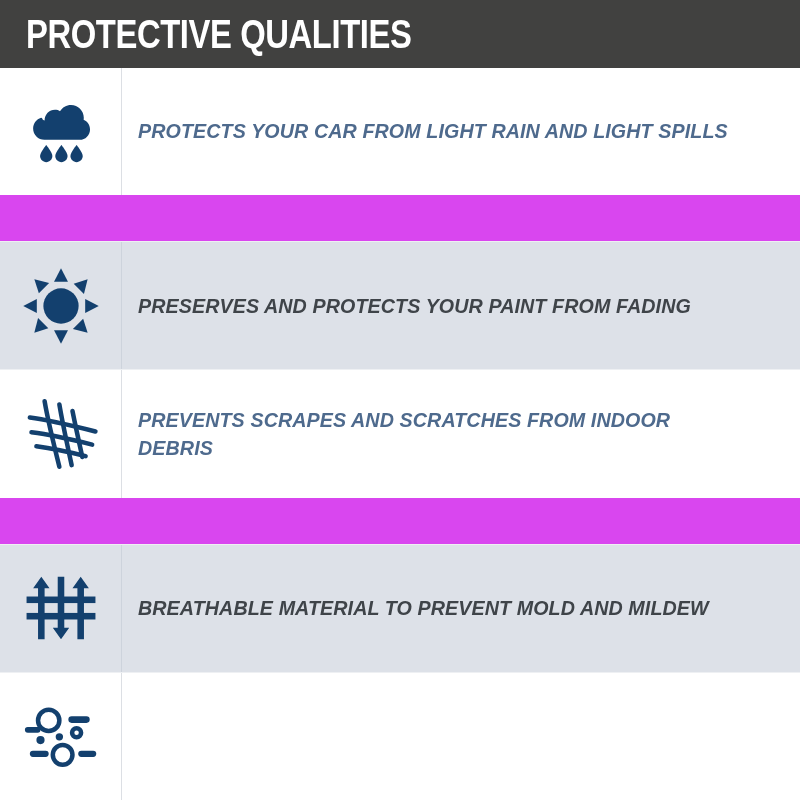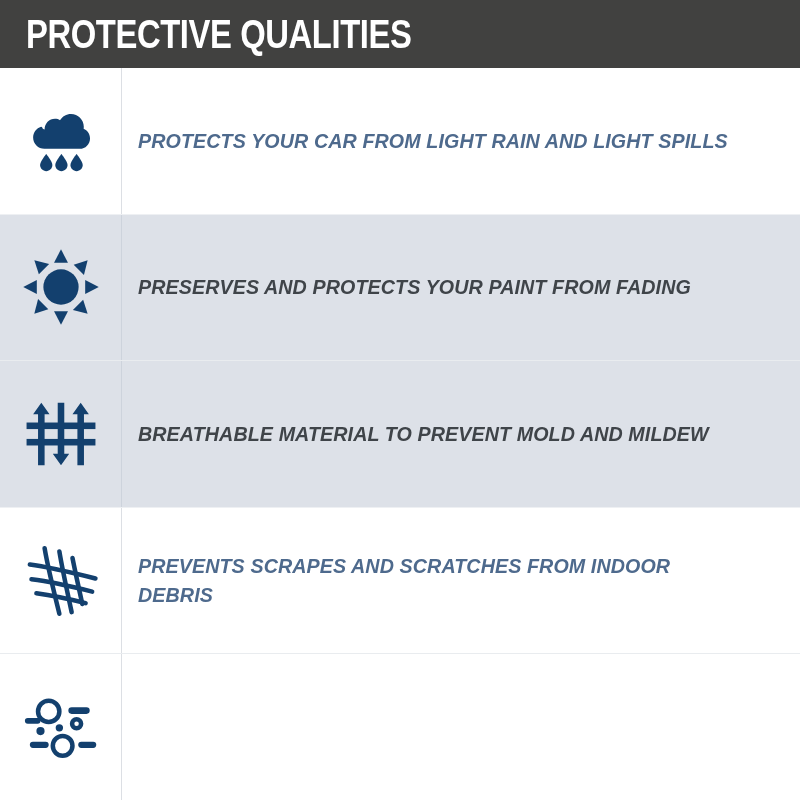--- a/index.html
+++ b/index.html
@@ -37,21 +37,21 @@
   
   .rows { flex:1 1 auto; display:flex; flex-direction:column; }
   .row {
     flex:1 1 0;
     display:flex;
     align-items:stretch;
     position:relative;
     min-height:0;
   }
   .row.shade-light { background:#ffffff; }
-  .row.shade-dark  { background:#dde1e8; }
+  .row.shade-dark  { background:#dde1e8;margin-top:46px; }
   .row + .row { border-top:1px solid #e9ecef; }
   .row.shade-light + .row.shade-dark,
   .row.shade-dark + .row.shade-light { border-top:1px solid #eef0f3; }
 
   .icon-cell {
     flex:0 0 122px;
     display:flex; align-items:center; justify-content:center;
     border-right:1px solid #dcdfe4;
     position:relative;
   }
@@ -122,56 +122,56 @@
               <path d="M17.5 82.5 L22 64.5 L34.5 77 Z"></path>
             </g>
           </svg>
         </span>
       </div>
       <div class="text-cell">
         <div class="row-text tone-gray">PRESERVES AND PROTECTS YOUR PAINT FROM FADING</div>
       </div>
     </div>
 
-    <div class="row shade-dark">
-      <div class="icon-cell">
-        <span class="icon-wrap">
-          <svg viewBox="0 0 100 100">
-            <g fill="#13406e">
-              <rect x="8" y="36" width="84" height="8"></rect>
-              <rect x="8" y="56" width="84" height="8"></rect>
-              <path d="M26 12 L36 26 L30 26 L30 88 L22 88 L22 26 L16 26 Z"></path>
-              <path d="M50 88 L40 74 L46 74 L46 12 L54 12 L54 74 L60 74 Z"></path>
-              <path d="M74 12 L84 26 L78 26 L78 88 L70 88 L70 26 L64 26 Z"></path>
-            </g>
-          </svg>
-        </span>
-      </div>
-      <div class="text-cell">
-        <div class="row-text tone-gray">BREATHABLE MATERIAL TO PREVENT MOLD AND MILDEW</div>
-      </div>
-    </div>
-
     <div class="row shade-light">
       <div class="icon-cell">
         <span class="icon-wrap">
           <svg viewBox="0 0 100 100">
             <g fill="none" stroke="#13406e" stroke-width="5.5" stroke-linecap="round">
               <path d="M30 10 C34 34 40 58 48 90"></path>
               <path d="M48 14 C52 38 57 60 63 88"></path>
               <path d="M64 22 C68 42 72 60 76 78"></path>
               <path d="M12 30 C36 33 60 39 92 47"></path>
               <path d="M14 48 C38 51 60 56 88 63"></path>
               <path d="M20 65 C42 68 60 72 80 77"></path>
             </g>
           </svg>
         </span>
       </div>
       <div class="text-cell">
         <div class="row-text tone-blue">PREVENTS SCRAPES AND SCRATCHES FROM INDOOR DEBRIS</div>
+      </div>
+    </div>
+
+    <div class="row shade-dark">
+      <div class="icon-cell">
+        <span class="icon-wrap">
+          <svg viewBox="0 0 100 100">
+            <g fill="#13406e">
+              <rect x="8" y="36" width="84" height="8"></rect>
+              <rect x="8" y="56" width="84" height="8"></rect>
+              <path d="M26 12 L36 26 L30 26 L30 88 L22 88 L22 26 L16 26 Z"></path>
+              <path d="M50 88 L40 74 L46 74 L46 12 L54 12 L54 74 L60 74 Z"></path>
+              <path d="M74 12 L84 26 L78 26 L78 88 L70 88 L70 26 L64 26 Z"></path>
+            </g>
+          </svg>
+        </span>
+      </div>
+      <div class="text-cell">
+        <div class="row-text tone-gray">BREATHABLE MATERIAL TO PREVENT MOLD AND MILDEW</div>
       </div>
     </div>
 
     <div class="row shade-light">
       <div class="icon-cell">
         <span class="icon-wrap">
           <svg viewBox="0 0 100 100">
             <g fill="none" stroke="#13406e" stroke-width="5.5" stroke-linecap="round">
               <circle cx="35" cy="31" r="13"></circle>
               <circle cx="52" cy="73" r="12"></circle>

